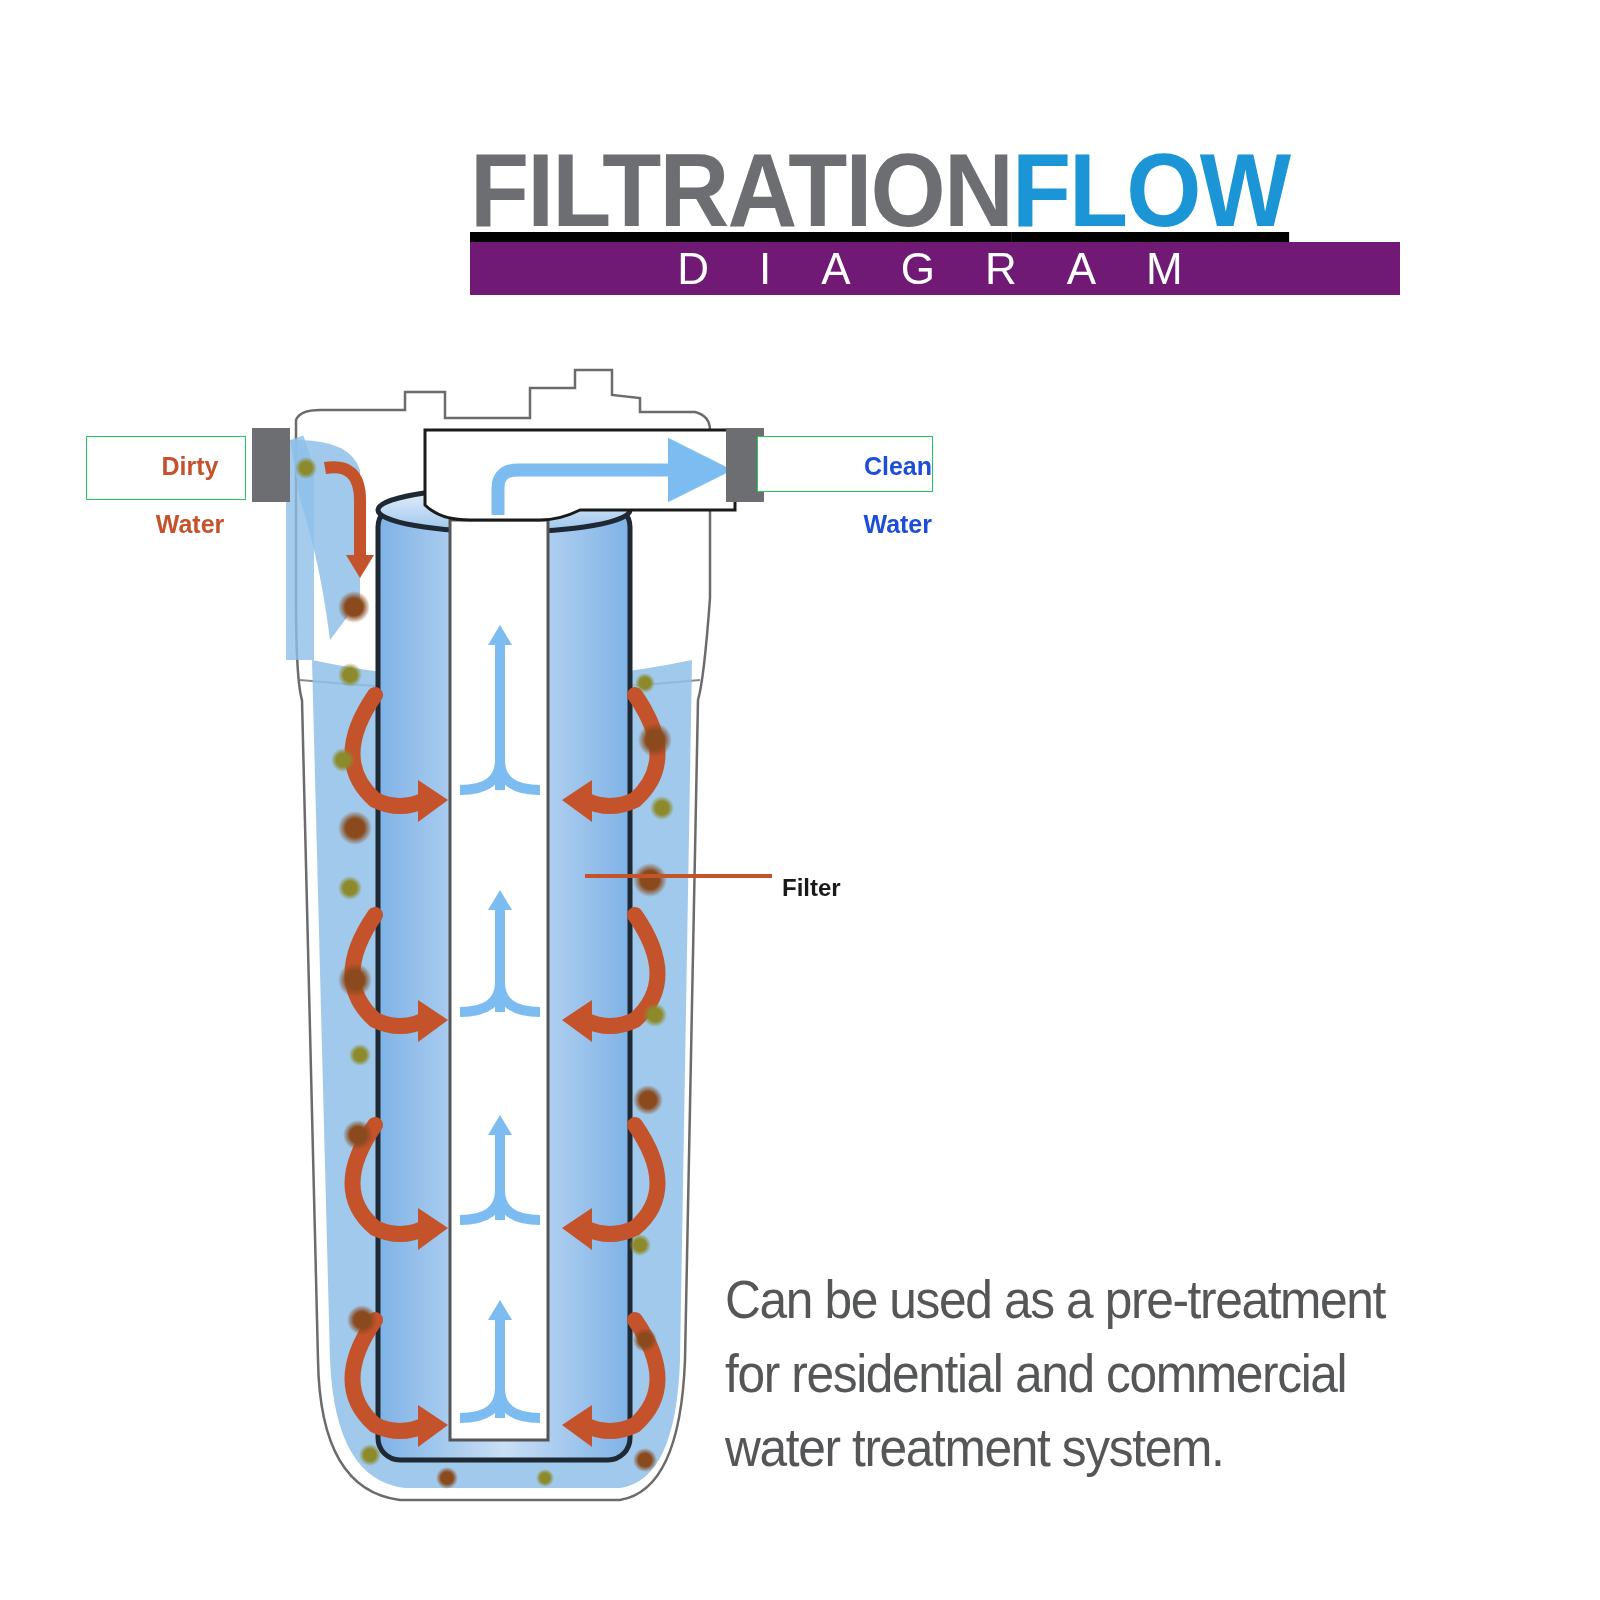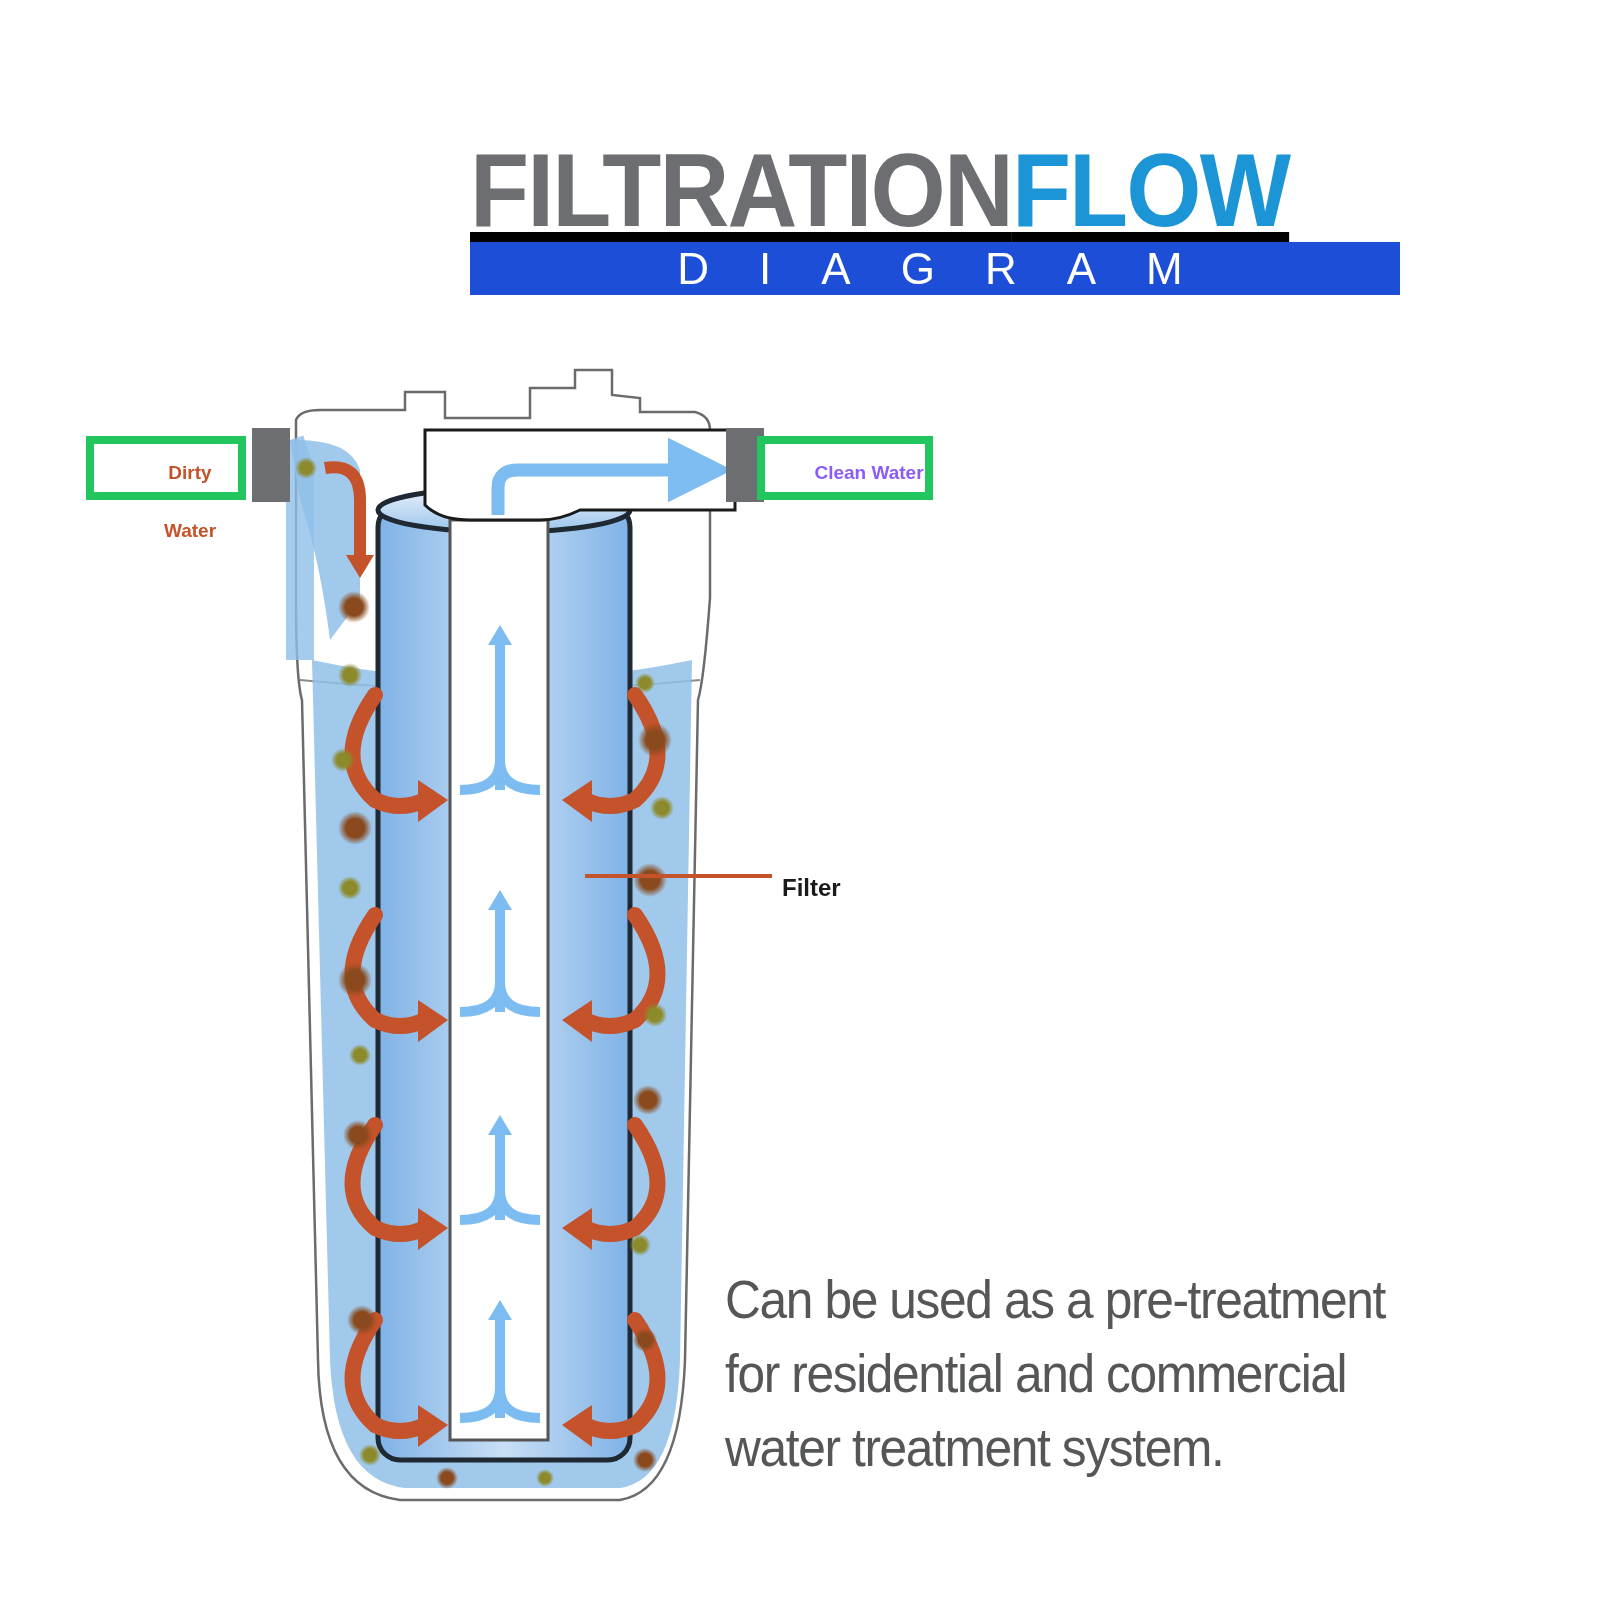--- a/index.html
+++ b/index.html
@@ -1,26 +1,26 @@
 <!DOCTYPE html>
 <html><head>
 <meta charset="utf-8">
 <style>
   html,body{margin:0;padding:0;background:#ffffff;}
   body{width:1600px;height:1600px;position:relative;overflow:hidden;font-family:"Liberation Sans",sans-serif;}
   .title-wrap{position:absolute;left:470px;top:140px;width:930px;text-decoration:underline;}
   .title-main{font-family:"Liberation Sans",sans-serif;font-weight:700;font-size:104px;line-height:100px;letter-spacing:-2px;white-space:nowrap;transform:scaleX(0.93);transform-origin:left center;}
   .title-gray{color:#6d6e71;}
   .title-blue{color:#1b95d6;}
-  .title-bar{position:absolute;left:470px;top:242px;width:930px;height:53px;background:#1d4ed8;color:#ffffff;font-size:44px;line-height:53px;text-align:center;letter-spacing:50px;padding-left:40px;box-sizing:border-box;}
+  .title-bar{position:absolute;left:470px;top:242px;width:930px;height:53px;background:#701a75;color:#ffffff;font-size:44px;line-height:53px;text-align:center;letter-spacing:50px;padding-left:40px;box-sizing:border-box;}
   .diagram{position:absolute;left:0;top:0;width:1600px;height:1600px;}
   .caption{position:absolute;left:725px;top:1262px;width:760px;color:#555658;font-size:54px;line-height:74px;letter-spacing:-1.5px;transform:scaleX(0.92);transform-origin:left top;}
-  .label-box{position:absolute;background:#fff;border:8px solid #22c55e;font-weight:700;font-size:19px;line-height:58px;text-align:center;box-sizing:border-box;padding-left:48px;}
+  .label-box{position:absolute;background:#fff;border:1px solid #22c55e;font-weight:700;font-size:25px;line-height:58px;text-align:center;box-sizing:border-box;padding-left:48px;}
   .dirty{left:86px;top:436px;width:160px;height:64px;color:#c4522a;}
-  .clean{left:757px;top:436px;width:176px;height:64px;color:#8b5cf6;}
+  .clean{left:757px;top:436px;width:176px;height:56px;color:#1d4ed8;text-align:right;}
   .filter-label{position:absolute;left:782px;top:866px;font-size:24px;font-weight:700;color:#1a1a1a;margin-top:8px;}
 </style>
 </head>
 <body>
 
 <div class="title-wrap">
   <div class="title-main"><span class="title-gray">FILTRATION</span><span class="title-blue">FLOW</span></div>
 </div>
 <div class="title-bar">DIAGRAM</div>
 

